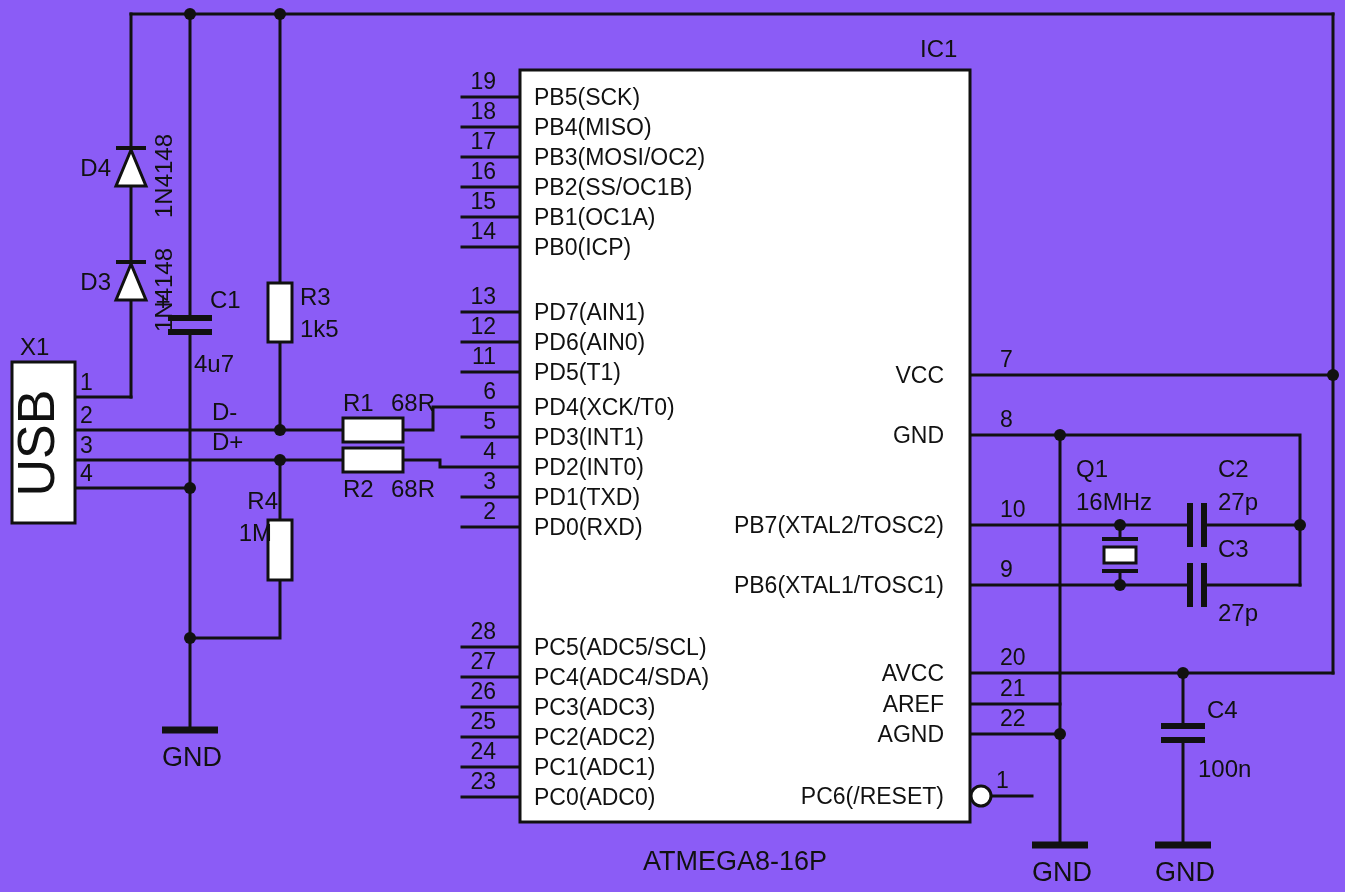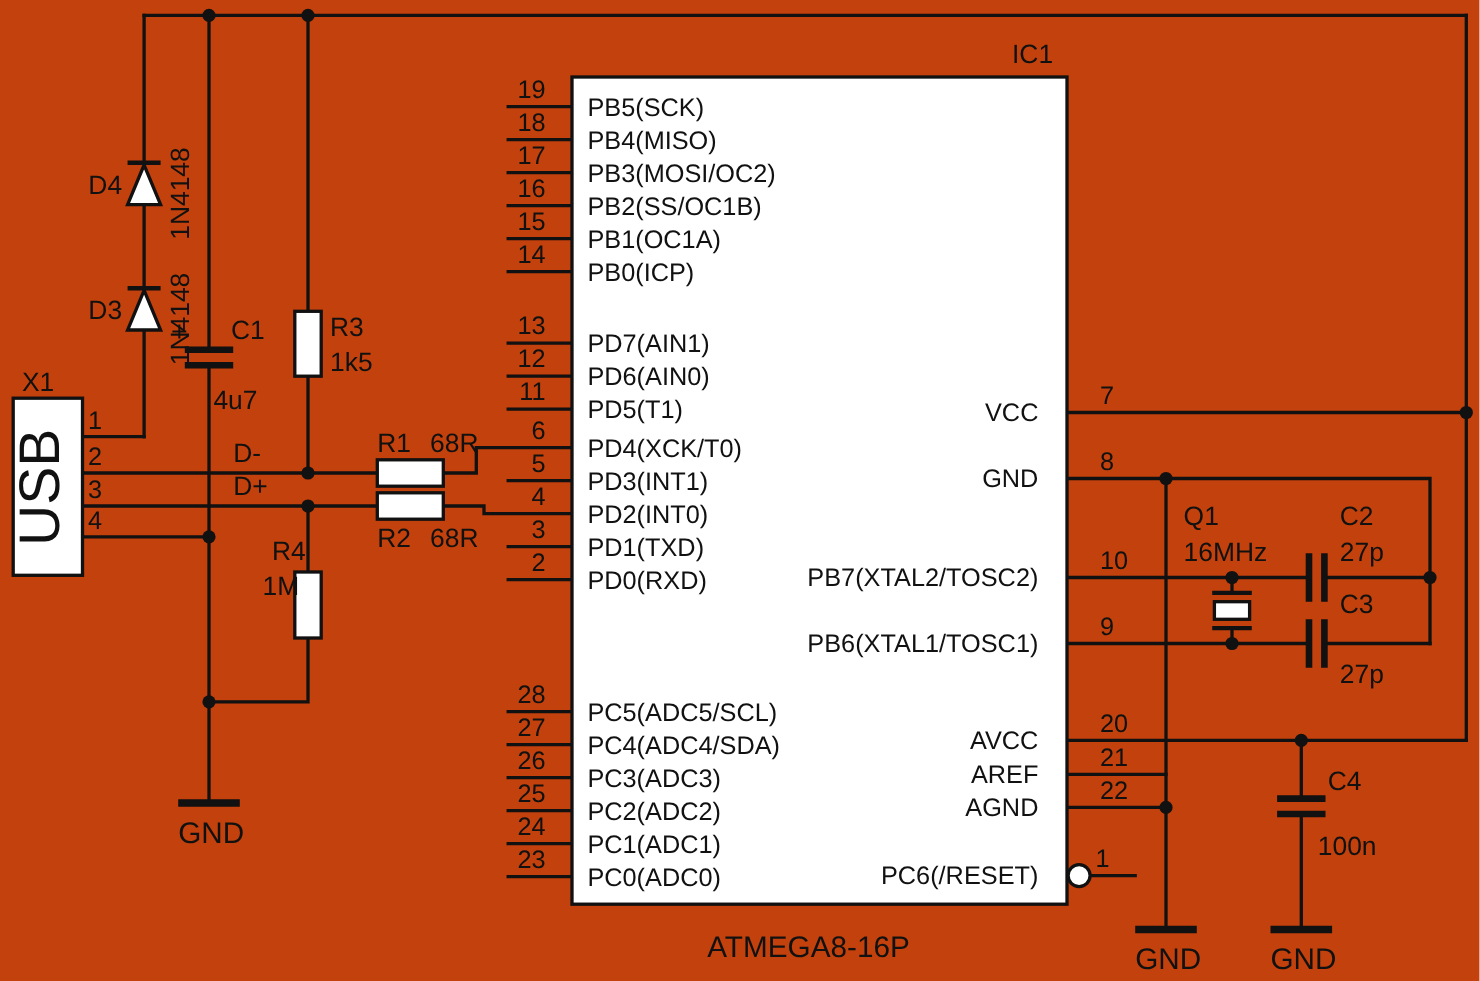--- a/index.html
+++ b/index.html
@@ -1,16 +1,16 @@
 <!DOCTYPE html>
 <html><head>
 <meta charset="utf-8">
 <style>
   html,body{margin:0;padding:0;background:#fff;}
-  .page{position:relative;width:1345px;height:892px;background:#c2410c;overflow:hidden;}
+  .page{position:relative;width:1345px;height:892px;background:#8b5cf6;overflow:hidden;}
   svg text{font-family:"Liberation Sans","DejaVu Sans",sans-serif;fill:#111;}
   .lbl{font-size:23px;}
   .num{font-size:23px;}
   .ref{font-size:24px;}
   .big{font-size:27px;}
   .usb{font-size:52px;}
   .plus{font-size:26px;}
   .wire{stroke:#111;stroke-width:3;fill:none;stroke-linecap:square;}
   .plate{stroke:#111;stroke-width:6;fill:none;stroke-linecap:butt;}
   .xplate{stroke:#111;stroke-width:4;fill:none;}

